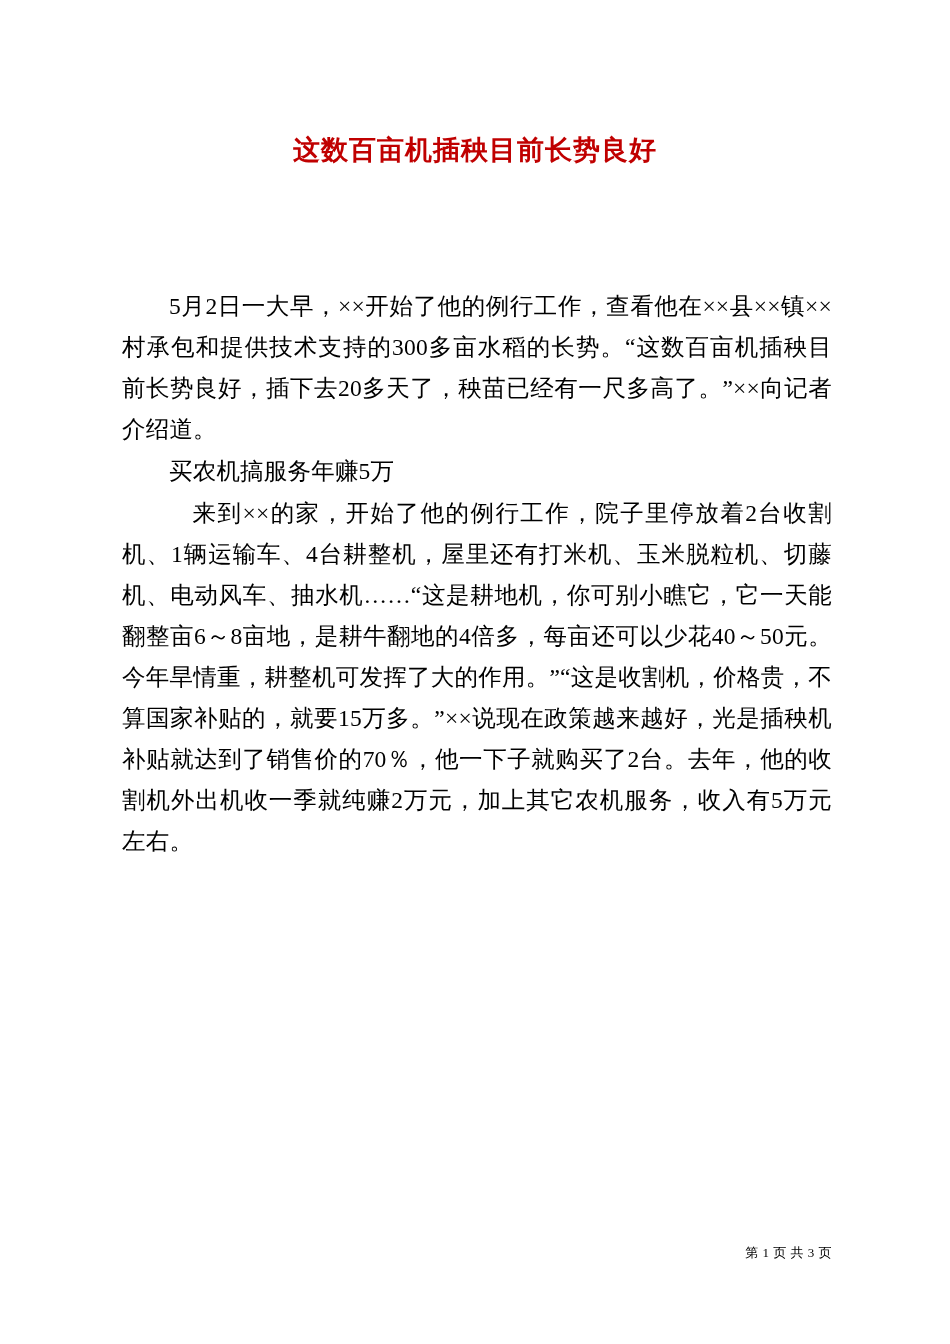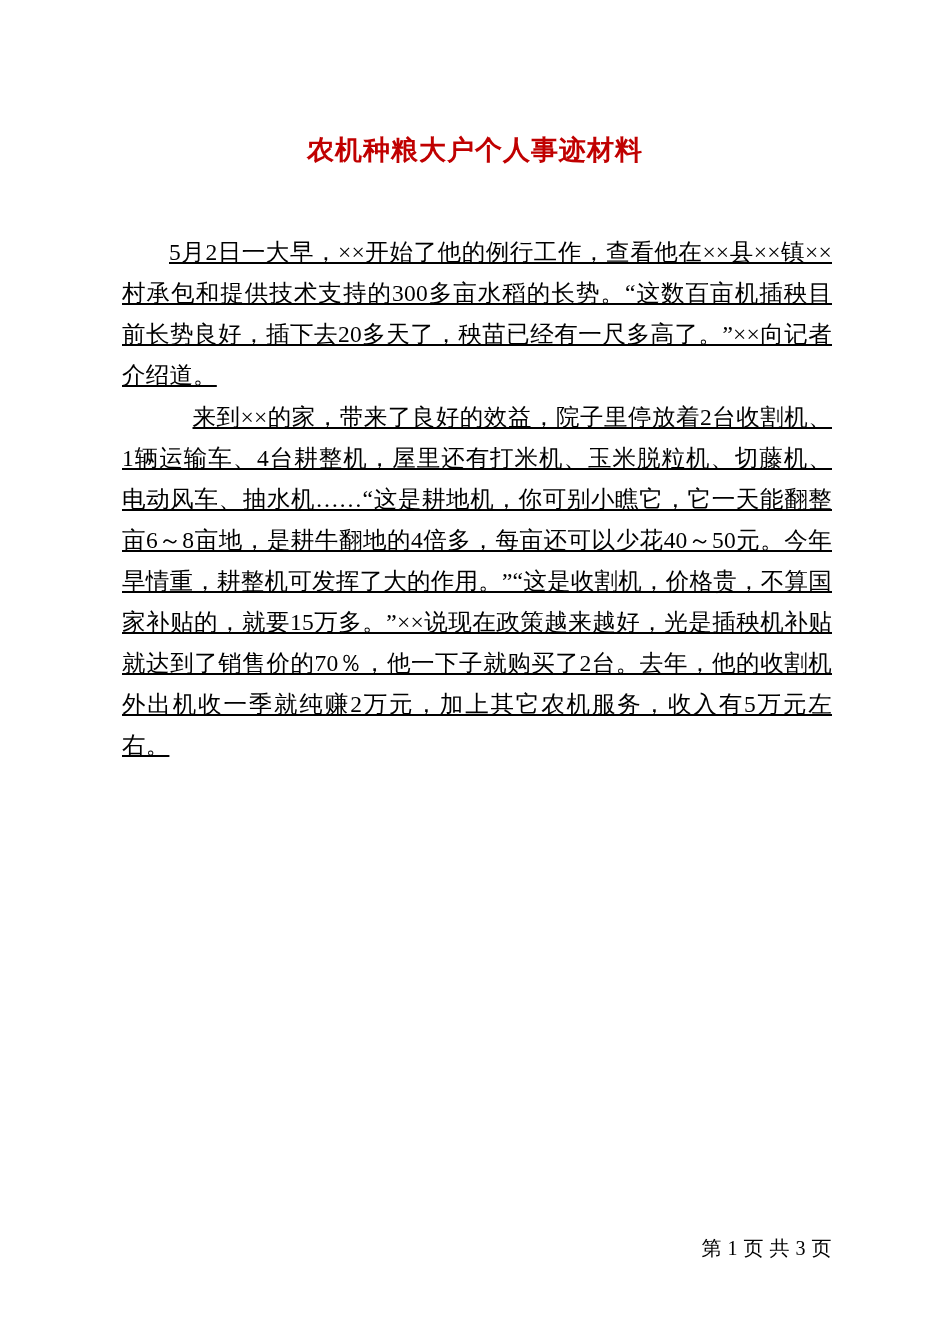--- a/index.html
+++ b/index.html
@@ -27,57 +27,57 @@
     text-align: center;
     font-size: 27px;
     font-weight: bold;
     color: #c00000;
     margin: 0;
     padding-top: 132px;
     letter-spacing: 1px;
     font-family: "Liberation Serif", "DejaVu Serif", serif;
   }
   .body-area {
-    margin-top: 64px;
+    margin-top: 118px;
     padding-left: 122px;
     padding-right: 118px;
-    text-decoration: underline;
   }
   p.para {
     margin: 0 0 1px 0;
     font-size: 23.5px;
     line-height: 41px;
     text-align: justify;
     text-justify: inter-ideograph;
     letter-spacing: 0.2px;
     font-family: "Liberation Serif", "DejaVu Serif", serif;
   }
   p.indent2 {
     text-indent: 2em;
   }
   p.indent3 {
     text-indent: 3em;
   }
   .footer {
     position: absolute;
     right: 118px;
     bottom: 82px;
-    font-size: 20px;
+    font-size: 13px;
     font-family: "Liberation Serif", "DejaVu Serif", serif;
     color: #000;
     letter-spacing: 0.5px;
   }
 </style>
 </head>
 <body>
 
 <div class="page">
 
-  <h1 class="doc-title" style="color: rgb(192, 0, 0);">农机种粮大户个人事迹材料</h1>
+  <h1 class="doc-title" style="color: rgb(192, 0, 0);">这数百亩机插秧目前长势良好</h1>
 
   <div class="body-area">
     <p class="para indent2">5月2日一大早，××开始了他的例行工作，查看他在××县××镇××村承包和提供技术支持的300多亩水稻的长势。“这数百亩机插秧目前长势良好，插下去20多天了，秧苗已经有一尺多高了。”××向记者介绍道。</p>
-    <p class="para indent3">来到××的家，带来了良好的效益，院子里停放着2台收割机、1辆运输车、4台耕整机，屋里还有打米机、玉米脱粒机、切藤机、电动风车、抽水机……“这是耕地机，你可别小瞧它，它一天能翻整亩6～8亩地，是耕牛翻地的4倍多，每亩还可以少花40～50元。今年旱情重，耕整机可发挥了大的作用。”“这是收割机，价格贵，不算国家补贴的，就要15万多。”××说现在政策越来越好，光是插秧机补贴就达到了销售价的70％，他一下子就购买了2台。去年，他的收割机外出机收一季就纯赚2万元，加上其它农机服务，收入有5万元左右。</p>
+    <p class="para indent2">买农机搞服务年赚5万</p>
+    <p class="para indent3">来到××的家，开始了他的例行工作，院子里停放着2台收割机、1辆运输车、4台耕整机，屋里还有打米机、玉米脱粒机、切藤机、电动风车、抽水机……“这是耕地机，你可别小瞧它，它一天能翻整亩6～8亩地，是耕牛翻地的4倍多，每亩还可以少花40～50元。今年旱情重，耕整机可发挥了大的作用。”“这是收割机，价格贵，不算国家补贴的，就要15万多。”××说现在政策越来越好，光是插秧机补贴就达到了销售价的70％，他一下子就购买了2台。去年，他的收割机外出机收一季就纯赚2万元，加上其它农机服务，收入有5万元左右。</p>
   </div>
 
   <div class="footer">第 1 页 共 3 页</div>
 
 </div>
 
 </body></html>

